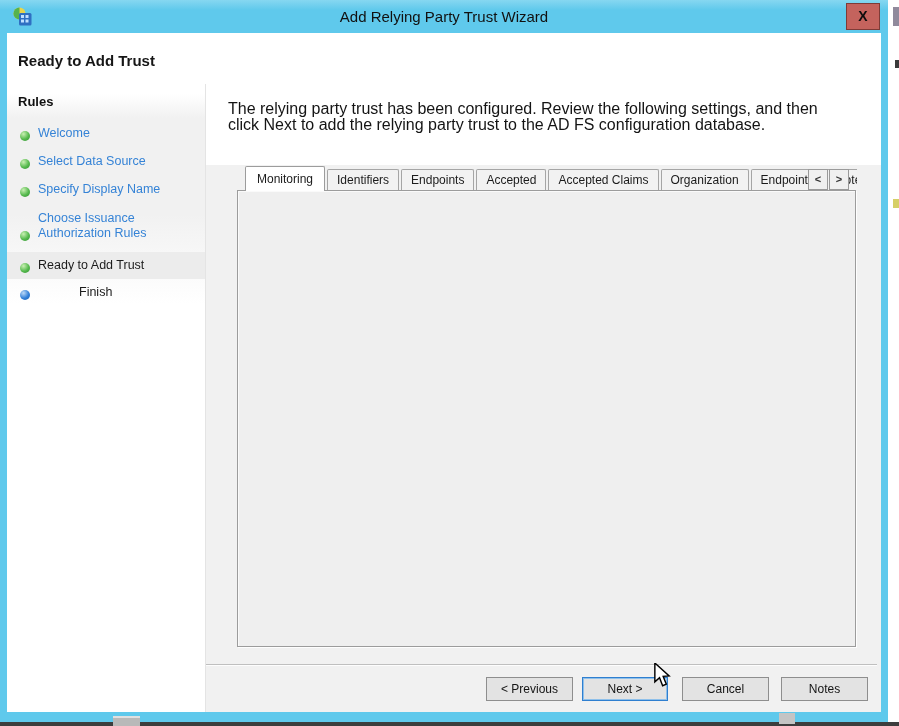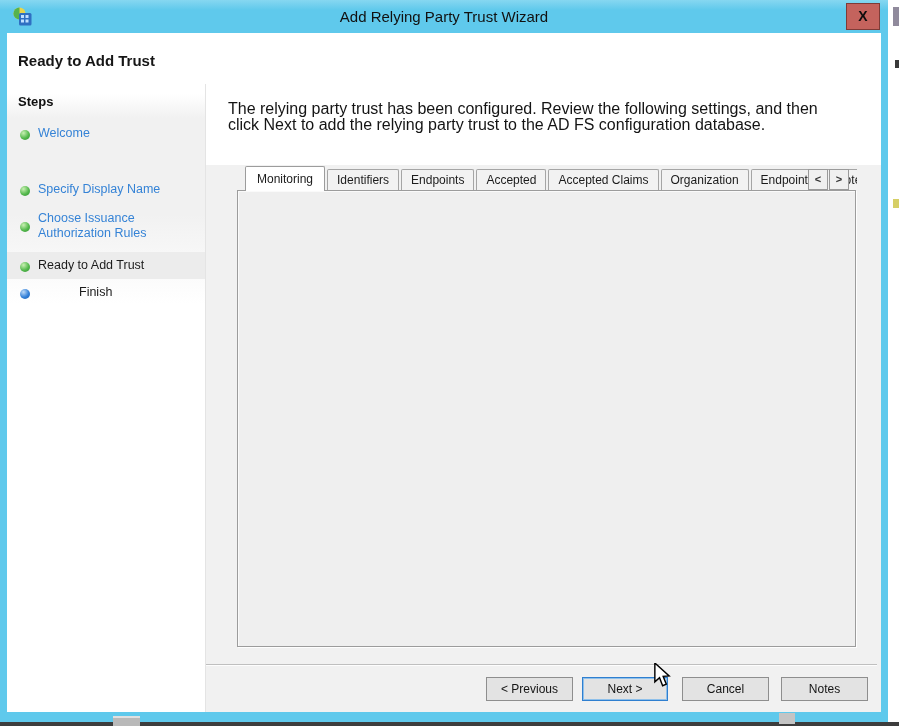--- a/index.html
+++ b/index.html
@@ -20,21 +20,21 @@
   #inner { left:7px; top:33px; width:874px; height:679px; background:#ffffff; }
 
   
   #page-title { left:18px; top:52px; font-size:15px; font-weight:bold; color:#161616; }
 
   
   #sidebar { left:7px; top:84px; width:198px; height:628px;
              background:linear-gradient(180deg,#ffffff 0,#ffffff 10px,#f1f1f1 34px,#f1f1f1 130px,#ffffff 220px,#ffffff 100%); }
   #sidebar-divider { left:205px; top:84px; width:1px; height:628px; background:#e4e4e4; }
   #steps-heading { left:11px; top:10px; font-size:13px; font-weight:bold; color:#101010; position:absolute; }
-  .step { position:absolute; left:13px; display:flex; align-items:center; width:178px; }
+  .step { position:absolute; left:13px; display:flex; align-items:flex-end; width:178px; }
   .step .label { font-size:12.5px; line-height:15px; }
   .step.link .label { color:#3583d6; }
   .step.black .label { color:#1b1b1b; }
   .bullet { width:10px; height:10px; border-radius:50%; margin:2px 8px 0 0; flex:0 0 10px; }
   .bullet.green { background:radial-gradient(circle at 35% 30%, #c9f0b3 0%, #55b94d 55%, #2f8f30 100%); }
   .bullet.blue  { background:radial-gradient(circle at 35% 30%, #bcd9f7 0%, #3380d8 55%, #1a5fb0 100%); }
   #step-highlight { position:absolute; left:0; top:168px; width:198px; height:27px; background:#ececec; }
 
   
   #content-backdrop { left:206px; top:165px; width:675px; height:547px; background:#f1f1f1; }
@@ -101,25 +101,29 @@
       </g>
     </svg>
     <div id="title-text" class="abs">Add Relying Party Trust Wizard</div>
     <div id="close-btn" class="abs">X</div>
   </div>
 
   <div id="inner" class="abs"></div>
   <div id="page-title" class="abs">Ready to Add Trust</div>
 
   <div id="sidebar" class="abs">
-    <div id="steps-heading">Steps</div>
+    <div id="steps-heading">Rules</div>
     <div id="step-highlight"></div>
     <div class="step link" style="top:42px;">
       <span class="bullet green"></span>
       <span class="label">Welcome</span>
+    </div>
+    <div class="step link" style="top:70px;">
+      <span class="bullet green"></span>
+      <span class="label">Select Data Source</span>
     </div>
     <div class="step link" style="top:127px; width:160px;">
       <span class="bullet green"></span>
       <span class="label">Choose Issuance Authorization Rules</span>
     </div>
     <div class="step link" style="top:98px;">
       <span class="bullet green"></span>
       <span class="label">Specify Display Name</span>
     </div>
     <div class="step black" style="top:174px;">

